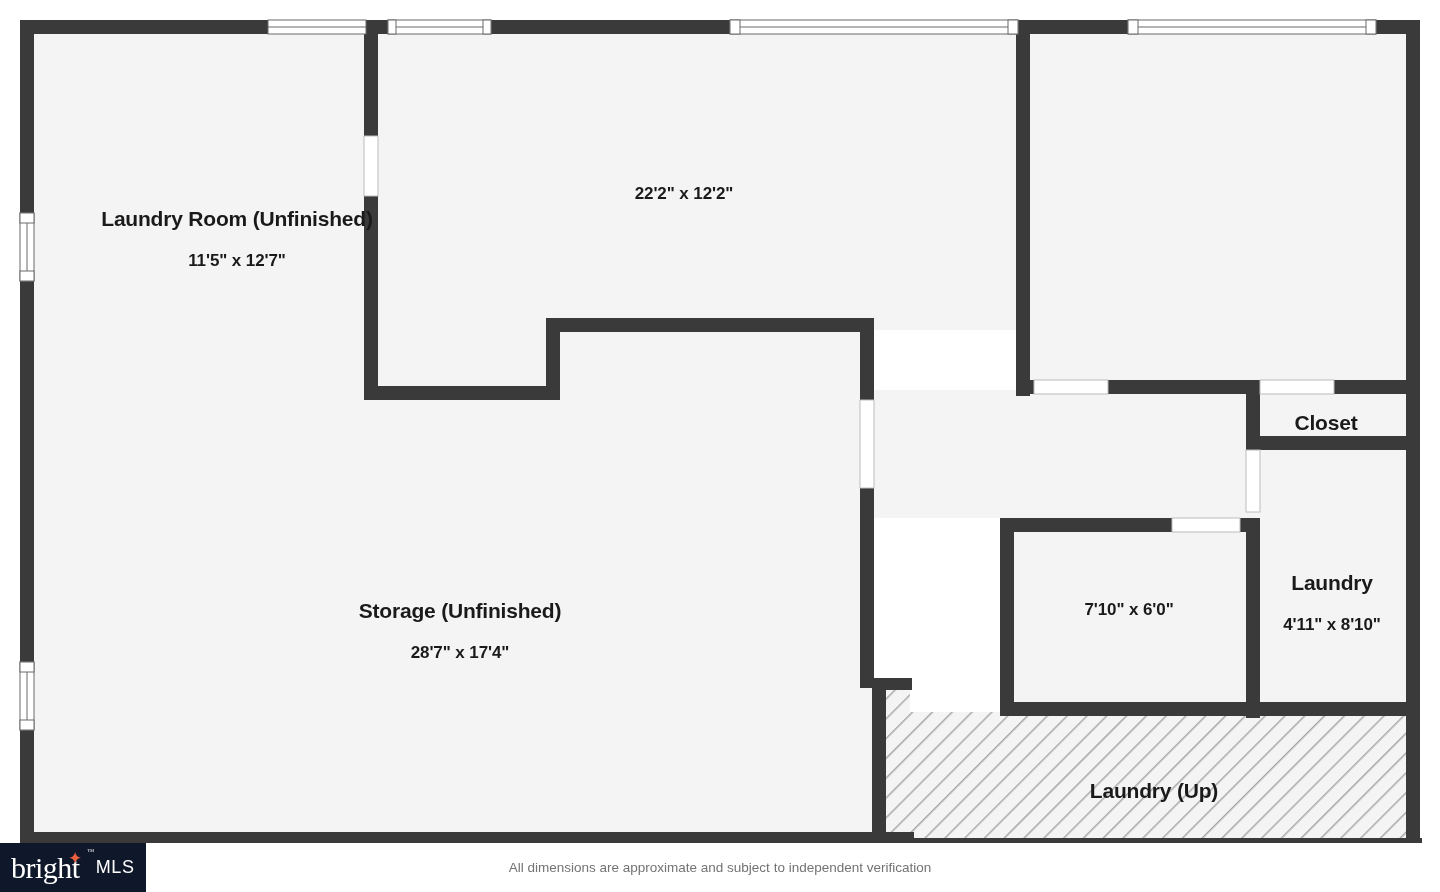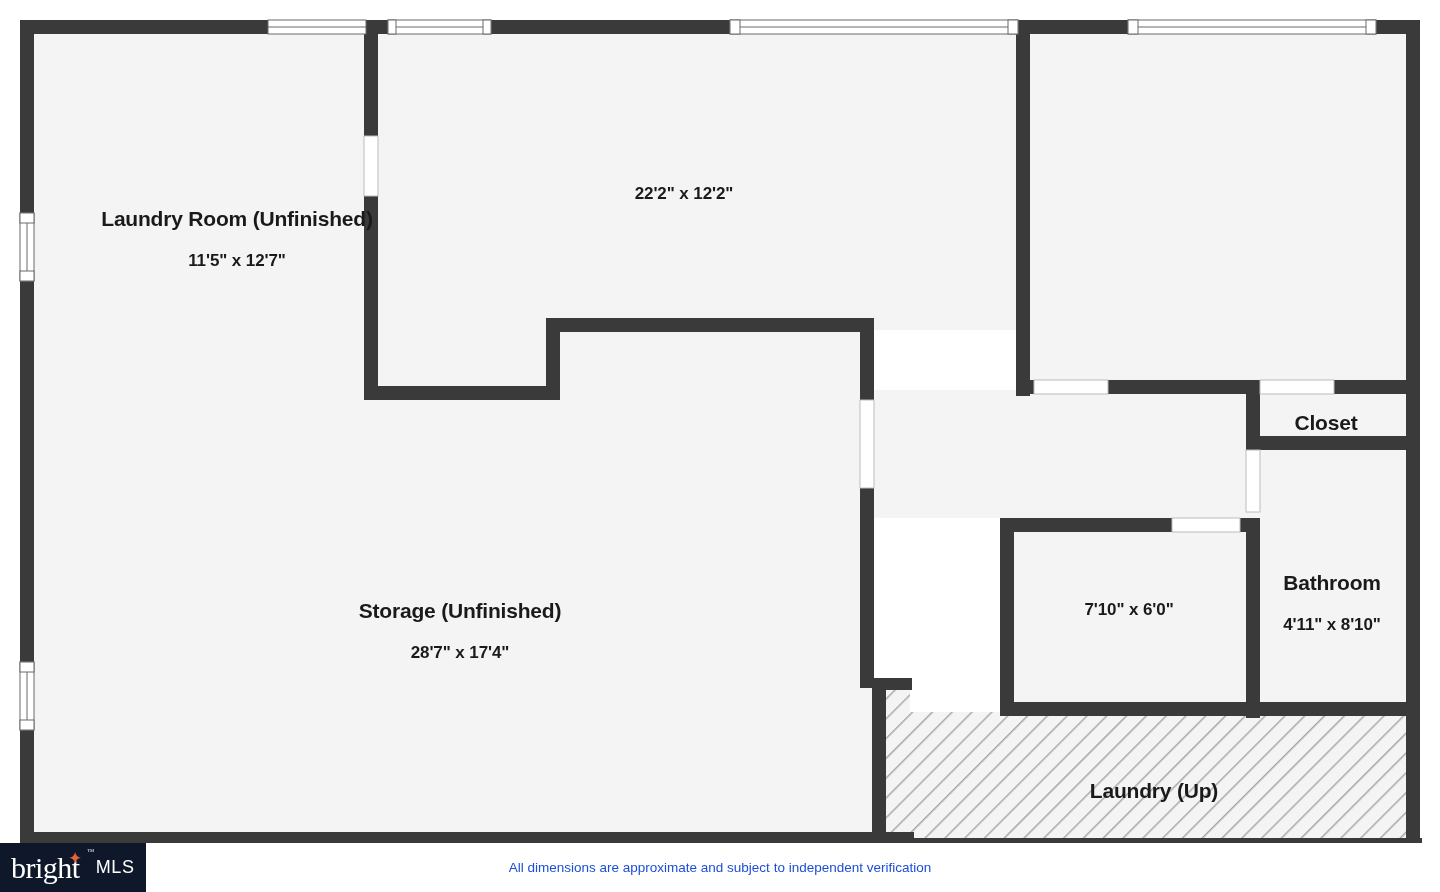--- a/index.html
+++ b/index.html
@@ -102,21 +102,21 @@
   #disclaimer {
     position: absolute;
     left: 0;
     bottom: 0;
     width: 1440px;
     height: 49px;
     display: flex;
     align-items: center;
     justify-content: center;
     font-size: 13.5px;
-    color: #1d4ed8;
+    color: #737373;
     pointer-events: none;
   }
 </style>
 </head>
 <body>
 
 <div id="app">
 
   <svg id="floorplan-svg" viewBox="0 0 1440 892" xmlns="http://www.w3.org/2000/svg">
     <defs>
@@ -267,21 +267,21 @@
   <div class="room-label" style="left:260px; top:580px; width:400px;">
     <span class="room-name">Storage (Unfinished)</span>
     <span class="room-dims">28'7" x 17'4"</span>
   </div>
 
   <div class="room-label" style="left:1226px; top:392px; width:200px;">
     <span class="room-name">Closet</span>
   </div>
 
   <div class="room-label" style="left:1232px; top:552px; width:200px;">
-    <span class="room-name">Bathroom</span>
+    <span class="room-name">Laundry</span>
     <span class="room-dims">4'11" x 8'10"</span>
   </div>
 
   <div class="room-label" style="left:1029px; top:579px; width:200px;">
     <span class="room-dims">7'10" x 6'0"</span>
   </div>
 
   <div class="room-label" style="left:1054px; top:760px; width:200px;">
     <span class="room-name">Laundry (Up)</span>
   </div>

